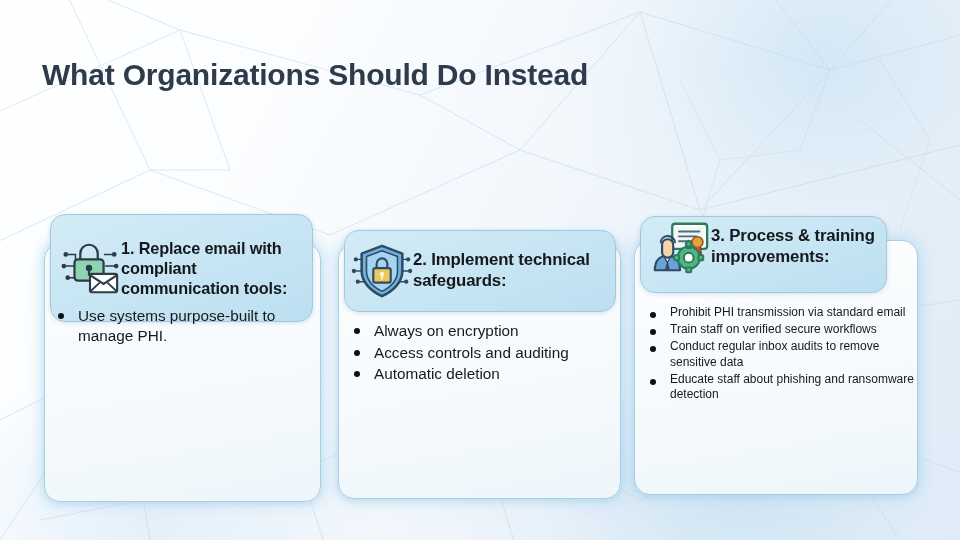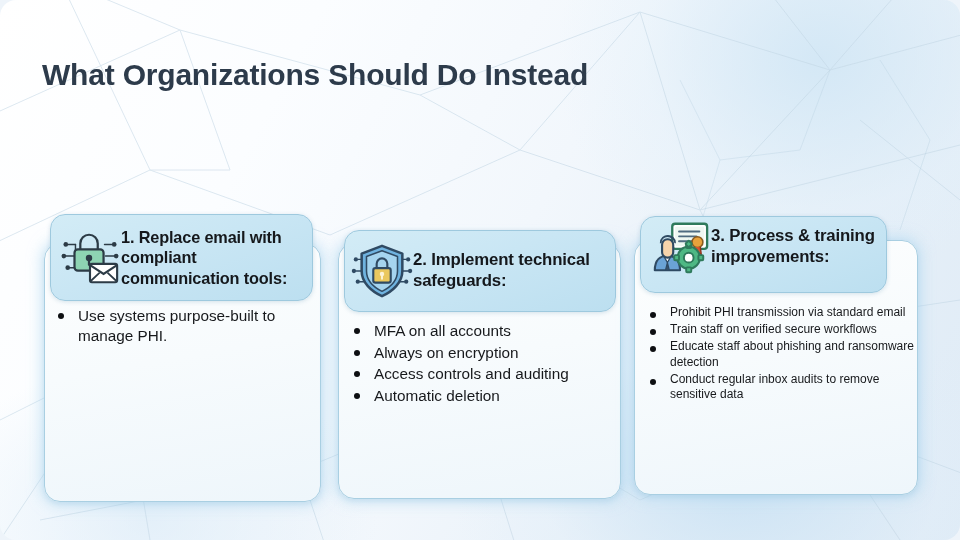--- a/index.html
+++ b/index.html
@@ -14,21 +14,20 @@
     background: #eef4fa;
   }
 
   #slide {
     position: relative;
     width: 960px;
     height: 540px;
     overflow: hidden;
     background:
       linear-gradient(118deg, #ffffff 0%, #fbfdff 26%, #f2f7fc 52%, #e7f0f8 74%, #dfebf6 100%);
-    border-radius: 16px;
   }
 
   
   #bg-net {
     position: absolute;
     inset: 0;
     width: 960px;
     height: 540px;
     pointer-events: none;
   }
@@ -135,21 +134,21 @@
     left: 2px;
     top: 7px;
     width: 6px;
     height: 6px;
     border-radius: 50%;
     background: #0d0f12;
   }
 
   
   #card-1 { left: 44px;  top: 243px; width: 275px; height: 257px; }
-  #hdr-1  { left: 50px;  top: 214px; width: 263px; height: 87px; padding: 0 8px 0 8px; }
+  #hdr-1  { left: 50px;  top: 214px; width: 263px; height: 108px; padding: 0 8px 0 8px; }
   #body-1 { left: 56px;  top: 306px; width: 258px; }
 
   #card-2 { left: 338px; top: 243px; width: 281px; height: 254px; }
   #hdr-2  { left: 344px; top: 230px; width: 272px; height: 82px; padding: 0 16px 0 6px; }
   #body-2 { left: 352px; top: 321px; width: 262px; }
 
   #card-3 { left: 634px; top: 240px; width: 282px; height: 253px; }
   #hdr-3  { left: 640px; top: 216px; width: 247px; height: 77px; padding: 0 6px 16px 8px; }
   #body-3 { left: 648px; top: 305px; width: 268px; }
 
@@ -248,21 +247,20 @@
       <rect x="23" y="29" width="18" height="15" rx="2.2" fill="#eac85f" stroke="#2f4a63" stroke-width="2.2"></rect>
       <path d="M26.5 29 V24.5 a5.5 5.5 0 0 1 11 0 V29" fill="none" stroke="#2f4a63" stroke-width="2.2"></path>
       <circle cx="32" cy="35" r="2.3" fill="#fdf4d8"></circle>
       <path d="M32 36.5 L32 40" stroke="#fdf4d8" stroke-width="2" stroke-linecap="round"></path>
     </svg>
     <div class="hdr-text">2. Implement technical safeguards:</div>
   </div>
 
   <div class="card-body" id="body-2">
     <ul class="bullets">
-      <li>MFA on all accounts</li>
       <li>Always on encryption</li>
       <li>Access controls and auditing</li>
       <li>Automatic deletion</li>
     </ul>
   </div>
 
   <div class="card" id="card-3"></div>
 
   <div class="card-header" id="hdr-3">
     <svg class="hdr-icon" width="62" height="62" viewBox="0 0 64 64">
@@ -292,18 +290,18 @@
         <circle cx="0" cy="0" r="5" fill="#ffffff" stroke="#2f7a5c" stroke-width="2"></circle>
       </g>
     </svg>
     <div class="hdr-text">3. Process &amp; training improvements:</div>
   </div>
 
   <div class="card-body" id="body-3">
     <ul class="bullets">
       <li>Prohibit PHI transmission via standard email</li>
       <li>Train staff on verified secure workflows</li>
+      <li>Conduct regular inbox audits to remove sensitive data</li>
       <li>Educate staff about phishing and ransomware detection</li>
-      <li>Conduct regular inbox audits to remove sensitive data</li>
     </ul>
   </div>
 
 </div>
 
 </body></html>

